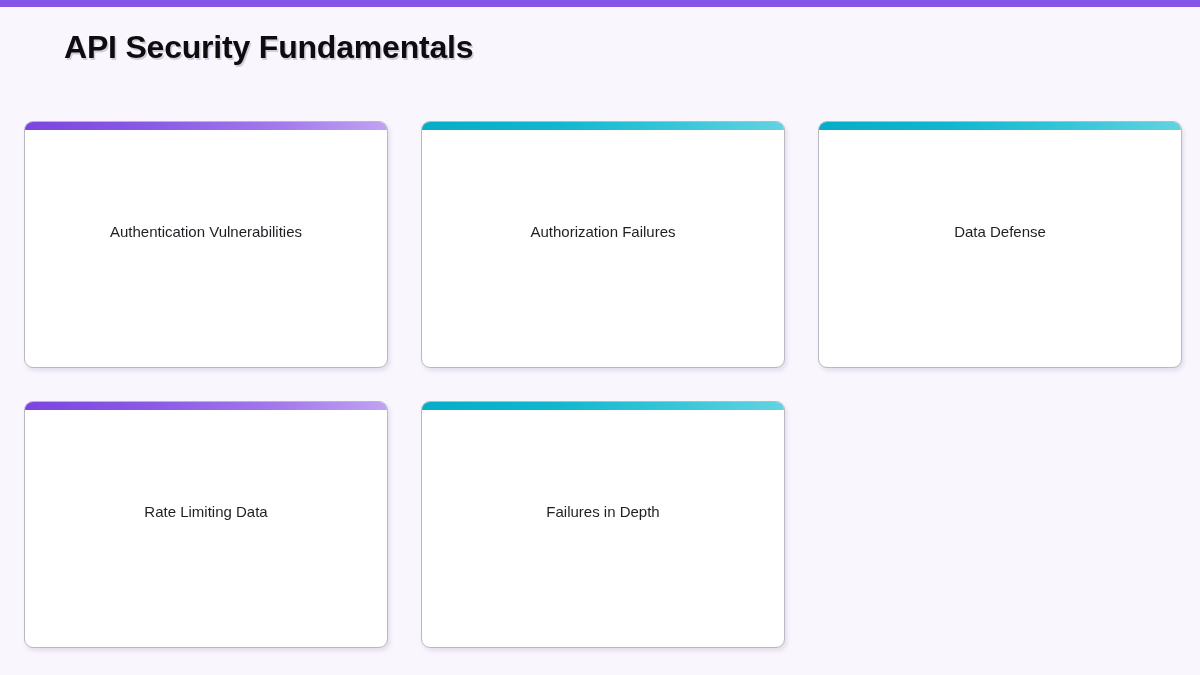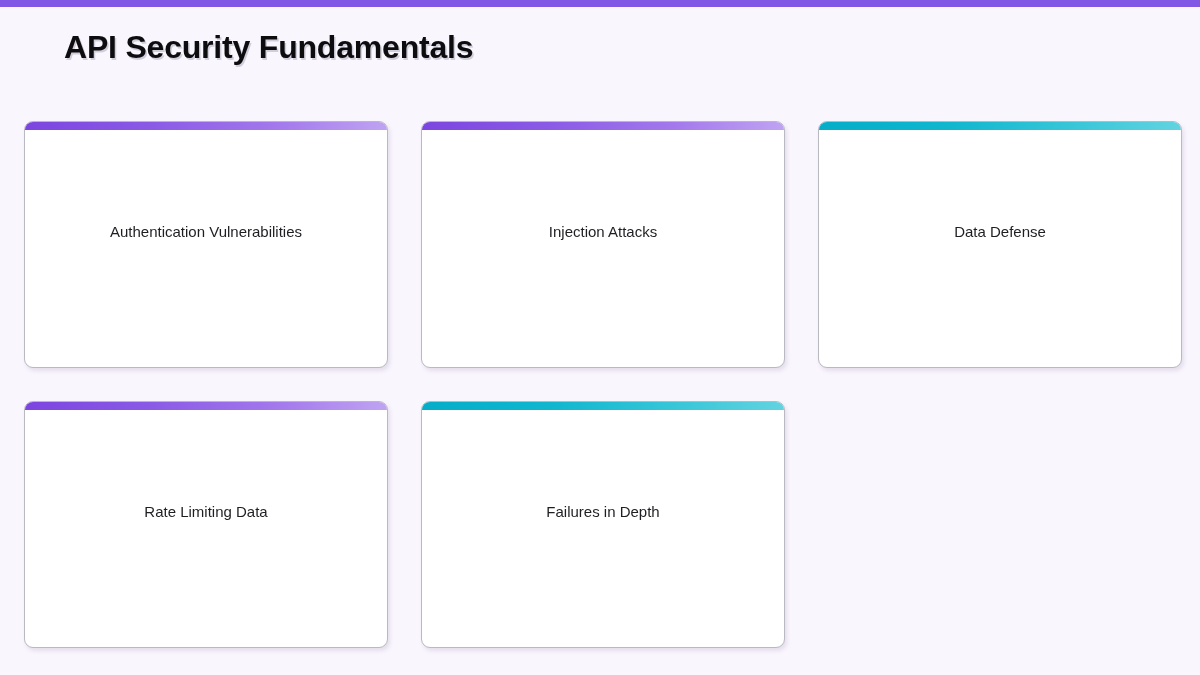--- a/index.html
+++ b/index.html
@@ -98,26 +98,26 @@
 <h1 id="page-title">API Security Fundamentals</h1>
 
 <div id="card-grid">
 
   <div class="card">
     <div class="card-accent accent-purple"></div>
     <div class="card-title">Authentication Vulnerabilities</div>
     <div class="card-body"></div>
   </div>
 
-
   <div class="card">
-    <div class="card-accent accent-purple"></div>
-    <div class="card-title">Injection Attacks</div>
+    <div class="card-accent accent-teal"></div>
+    <div class="card-title">Authorization Failures</div>
     <div class="card-body"></div>
   </div>
+
 
   <div class="card">
     <div class="card-accent accent-teal"></div>
     <div class="card-title">Data Defense</div>
     <div class="card-body"></div>
   </div>
 
   <div class="card">
     <div class="card-accent accent-purple"></div>
     <div class="card-title">Rate Limiting Data</div>

